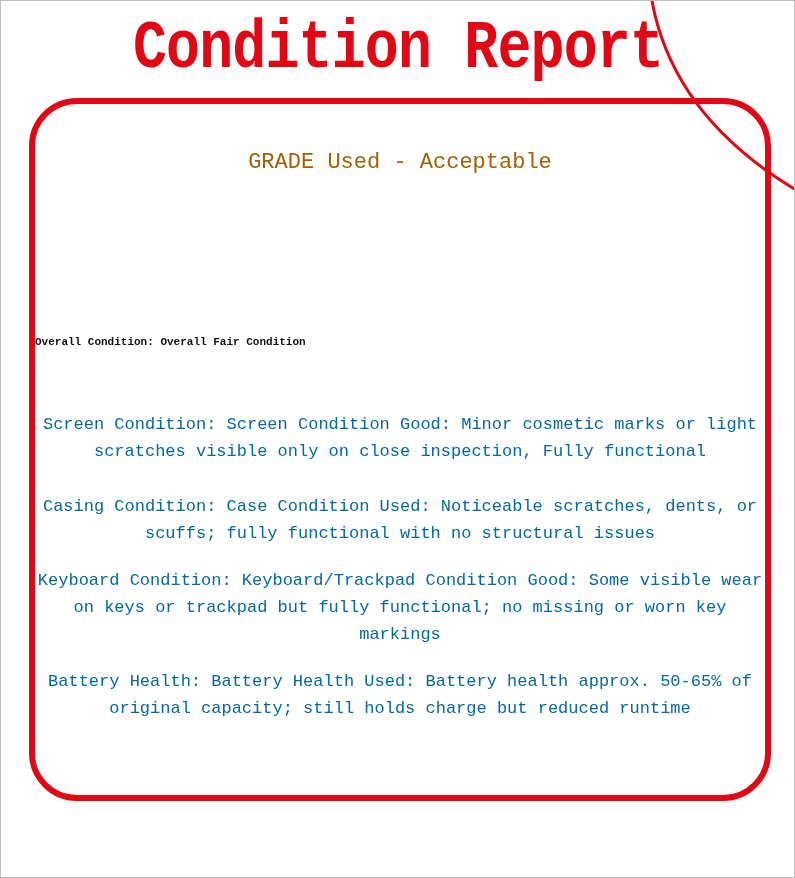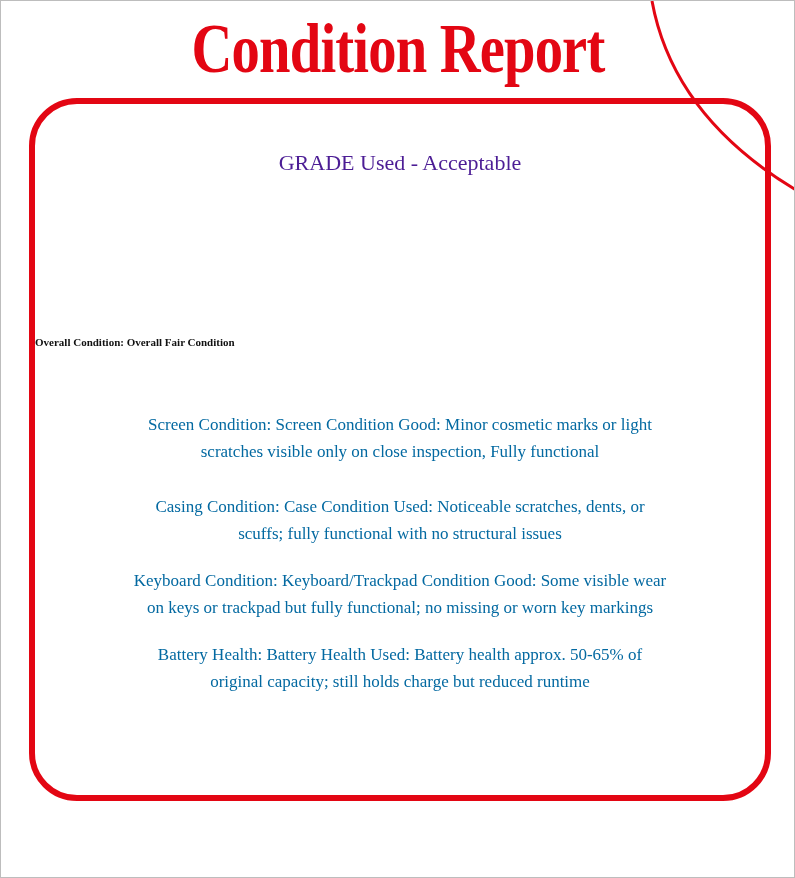--- a/index.html
+++ b/index.html
@@ -3,21 +3,21 @@
 <meta charset="utf-8">
 <style>
   html, body { margin: 0; padding: 0; background: #ffffff; }
   .page {
     position: relative;
     width: 793px;
     height: 876px;
     border: 1px solid #bdbdbd;
     background: #ffffff;
     overflow: hidden;
-    font-family: Liberation Serif, serif;
+    font-family: Liberation Mono, monospace;
   }
   .report-title {
     position: absolute;
     top: 14px;
     left: 50%;
     transform: translateX(-50%) scaleX(0.82);
     white-space: nowrap;
     font-size: 69px;
     line-height: 1.0;
     font-weight: 700;
@@ -47,21 +47,21 @@
   }
   .grade-heading {
     position: absolute;
     top: 44px;
     left: 0;
     width: 100%;
     text-align: center;
     font-size: 22px;
     line-height: 30px;
     font-weight: 400;
-    color: #4c1d95;
+    color: #a16207;
     margin: 0;
   }
   .overall-line {
     position: absolute;
     top: 230px;
     left: 0;
     width: 100%;
     font-size: 11px;
     line-height: 16px;
     font-weight: 700;

